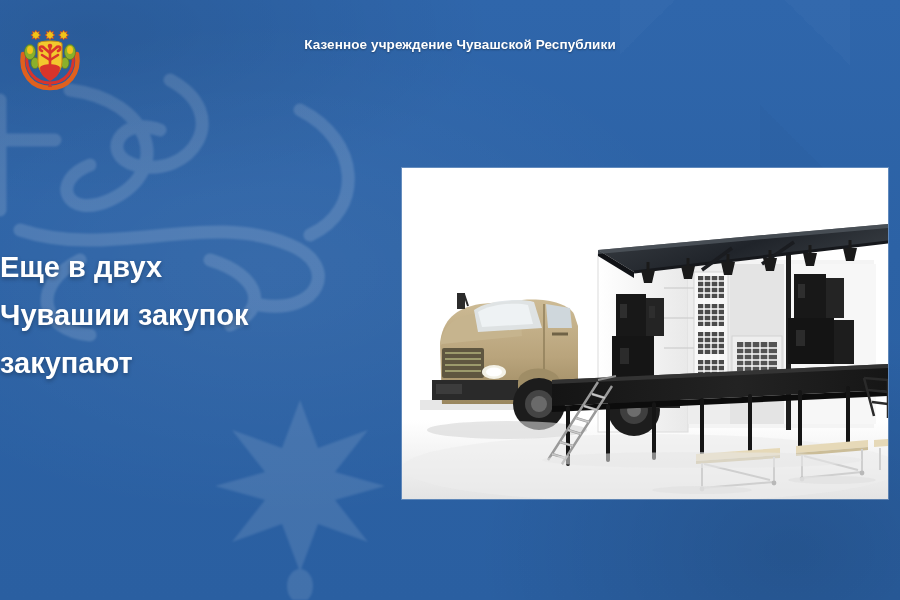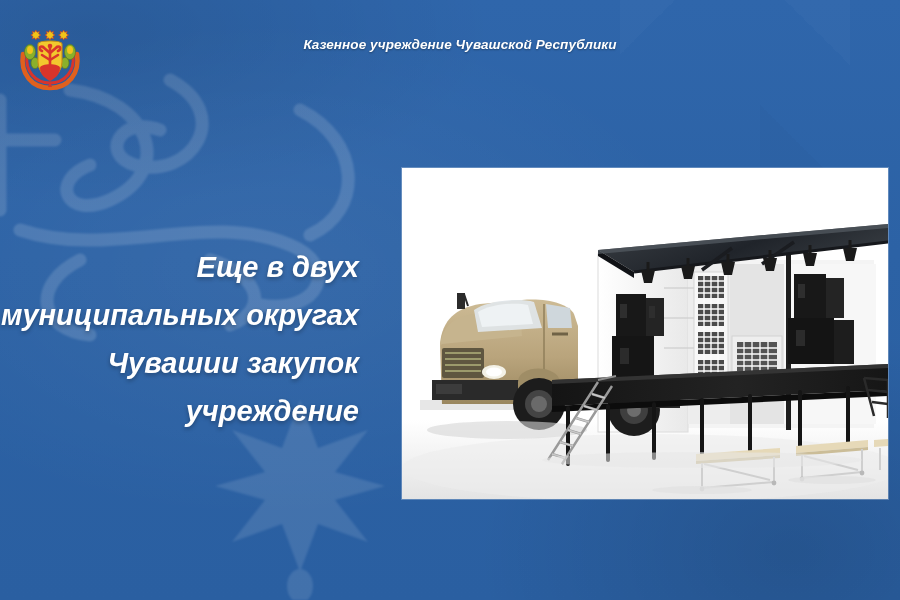--- a/index.html
+++ b/index.html
@@ -12,21 +12,20 @@
     font-family: "Liberation Sans", sans-serif;
   }
 
   .slide {
     position: relative;
     width: 900px;
     height: 600px;
     overflow: hidden;
     background: #4c1d95;
     user-select: none;
-    font-style: italic;
   }
 
   
   .bg-base {
     position: absolute;
     inset: 0;
     background:
       linear-gradient(180deg, #2f66ab 0%, #2c62a5 42%, #2a5fa1 100%);
   }
   .bg-vignette {
@@ -84,21 +83,21 @@
     text-shadow: 0 1px 2px rgba(0,0,0,0.35);
   }
   .org-header div { white-space: nowrap; }
 
   
   .headline {
     position: absolute;
     left: 0px;
     top: 243px;
     width: 359px;
-    text-align: right;
+    text-align: left;
     color: #ffffff;
     font-weight: bold;
     font-size: 29px;
     line-height: 48px;
     text-shadow: 0 2px 4px rgba(0,0,0,0.30);
   }
   .headline div { white-space: nowrap; }
 
   
   .photo {
@@ -184,23 +183,22 @@
       <circle cx="36" cy="24" r="2.3" fill="#d9342b"></circle>
     </svg>
   </div>
 
   <div class="org-header">
     <div>Казенное учреждение Чувашской Республики</div>
   </div>
 
   <div class="headline">
     <div>Еще в двух</div>
-    <div>муниципальных округах</div>
     <div>Чувашии закупок</div>
-    <div>учреждение</div>
+    <div>закупают</div>
   </div>
 
   <div class="photo">
     <svg viewBox="0 0 486 331" xmlns="http://www.w3.org/2000/svg">
       <defs>
         <linearGradient id="floorGrad" x1="0" y1="0" x2="0" y2="1">
           <stop offset="0%" stop-color="#ffffff"></stop>
           <stop offset="100%" stop-color="#e4e4e4"></stop>
         </linearGradient>
         <linearGradient id="boxGrad" x1="0" y1="0" x2="1" y2="0">

